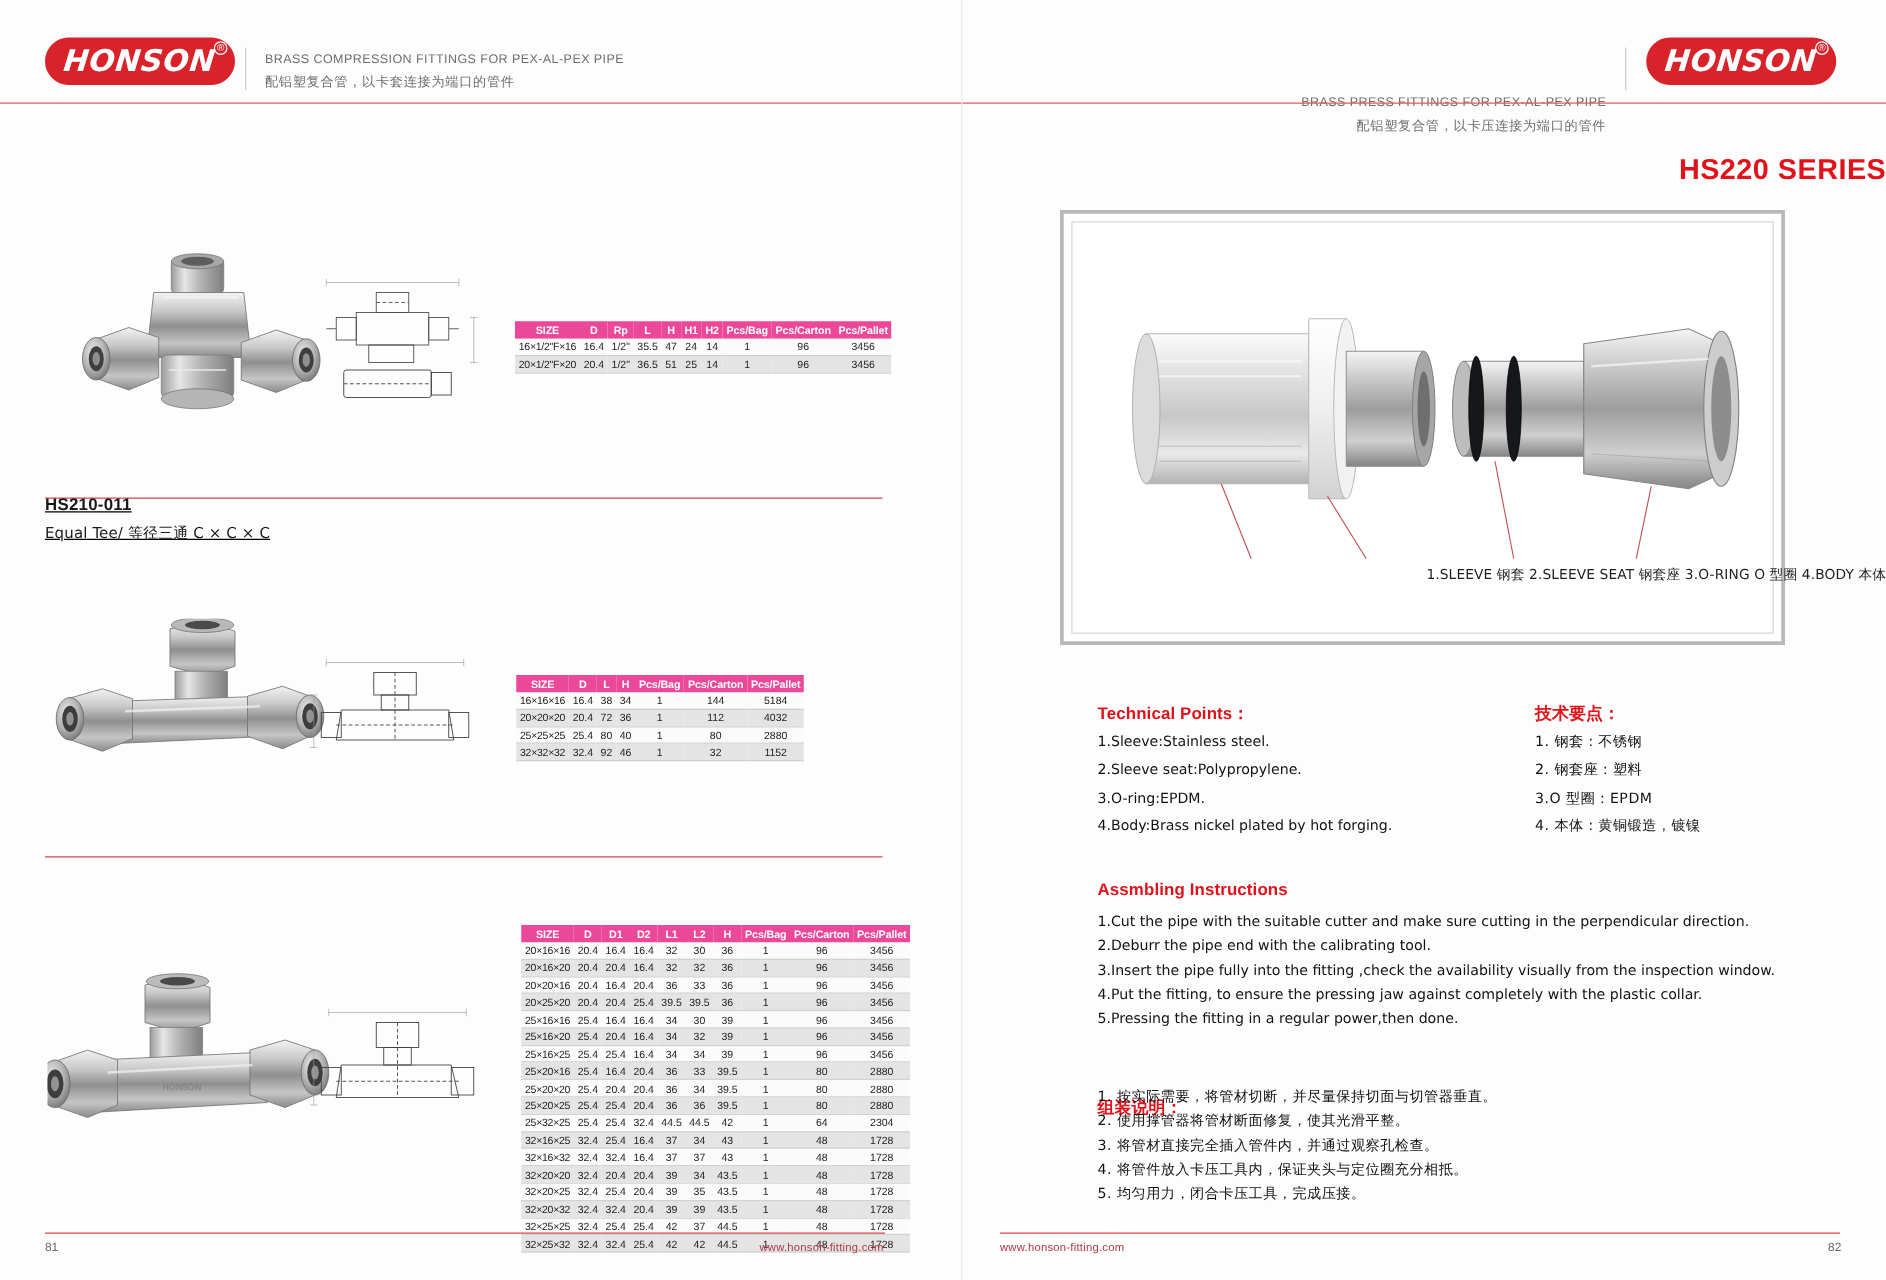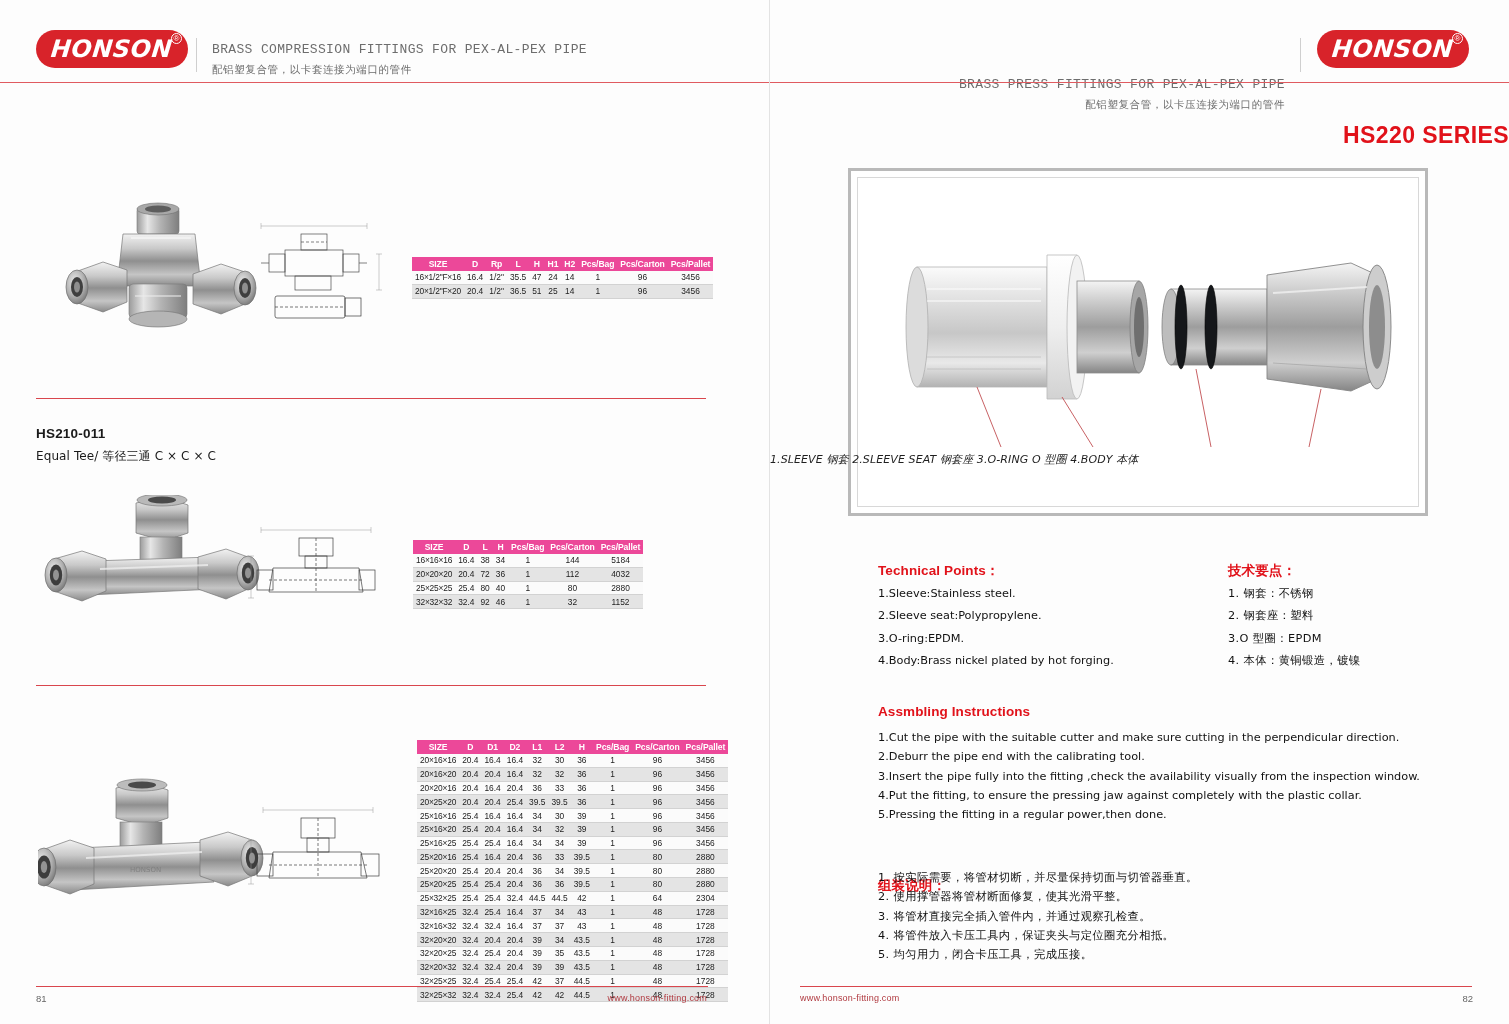--- a/index.html
+++ b/index.html
@@ -43,23 +43,22 @@
     color: #ffffff; font-size: 8px;
     border: 1px solid #fff; border-radius: 50%;
     width: 11px; height: 11px; line-height: 9px; text-align: center;
   }
   .hdr-div {
     position: absolute; top: 38px; width: 1px; height: 34px;
     background: #cfcfcf;
   }
   .hdr-texts { position: absolute; }
   .hdr-en {
-    font-size: 13px; color: #6d6d6d; letter-spacing: .35px;
+    font-size: 10px; color: #6d6d6d; letter-spacing: .35px;
     white-space: nowrap;
-    font-family: Liberation Mono, monospace;
   }
   .hdr-cn {
     font-size: 10.5px; color: #6d6d6d; margin-top: 6px;
     letter-spacing: .6px; white-space: nowrap;
     font-family: "DejaVu Sans", sans-serif;
   }
   .hdr-rule {
     position: absolute; left: 0; right: 0; top: 82px;
     height: 1px; background: #e05b60;
   }
@@ -125,24 +124,23 @@
     position: absolute;
     border: 3px solid #b9b9b9;
     background: #ffffff;
   }
   .img-frame-inner {
     position: absolute; inset: 6px;
     border: 1px solid #d8d8d8;
     background: #ffffff;
   }
   .legend {
-    position: absolute; width: 100%; text-align: left;
+    position: absolute; width: 100%; text-align: right;
     font-size: 11px; color: #1f1f1f; letter-spacing: .1px;
     font-family: "DejaVu Sans", sans-serif;
-    font-style: italic;
   }
   .sec-head {
     position: absolute;
     color: #e1121a; font-weight: bold; font-size: 13.5px;
     letter-spacing: .1px;
     font-family: Liberation Sans, sans-serif;
   }
   .sec-list { position: absolute; }
   .sec-list li {
     list-style: none;
@@ -308,21 +306,21 @@
               <td>14</td>
               <td>1</td>
               <td>96</td>
               <td>3456</td>
             </tr>
           </tbody>
     </table>
 
     <div class="prod-rule" style="top:398px;"></div>
 
-    <div class="prod" style="top:426px;">
+    <div class="prod" style="top:396px;text-decoration:underline;">
       <div class="code">HS210-011</div>
       <div class="desc">
         <span>Equal Tee/ 等径三通 C × C × C</span>
       </div>
     </div>
 
     <div class="photo" style="left:40px; top:495px;">
       <svg width="220" height="140" viewBox="0 0 220 140">
 
         <g>

